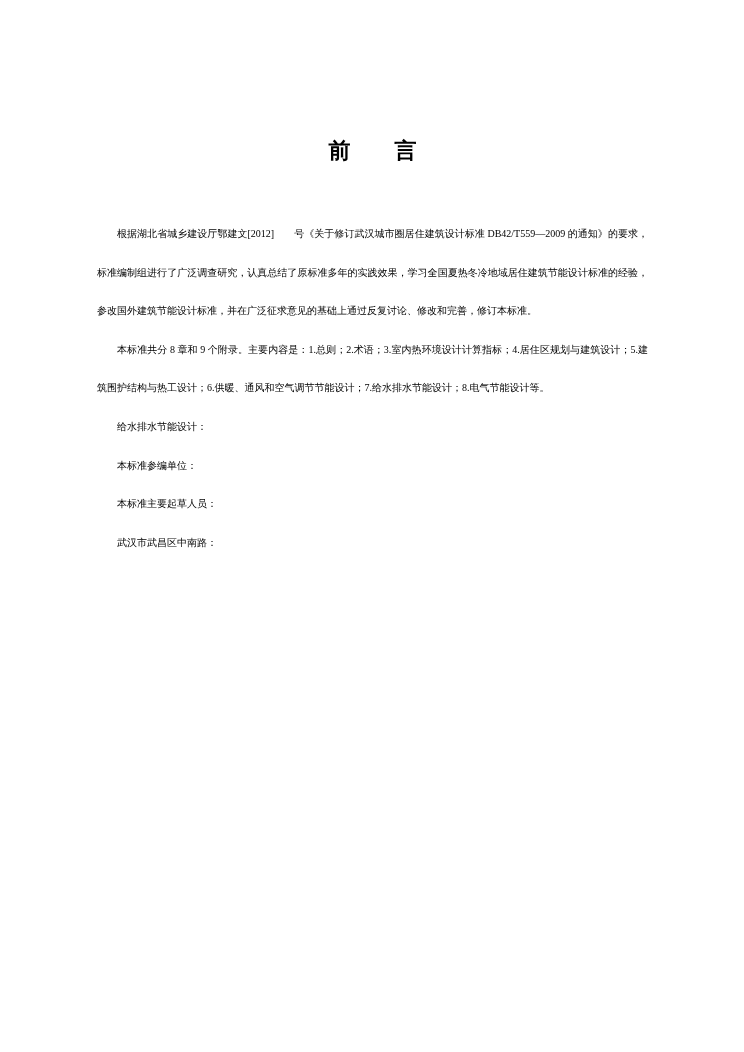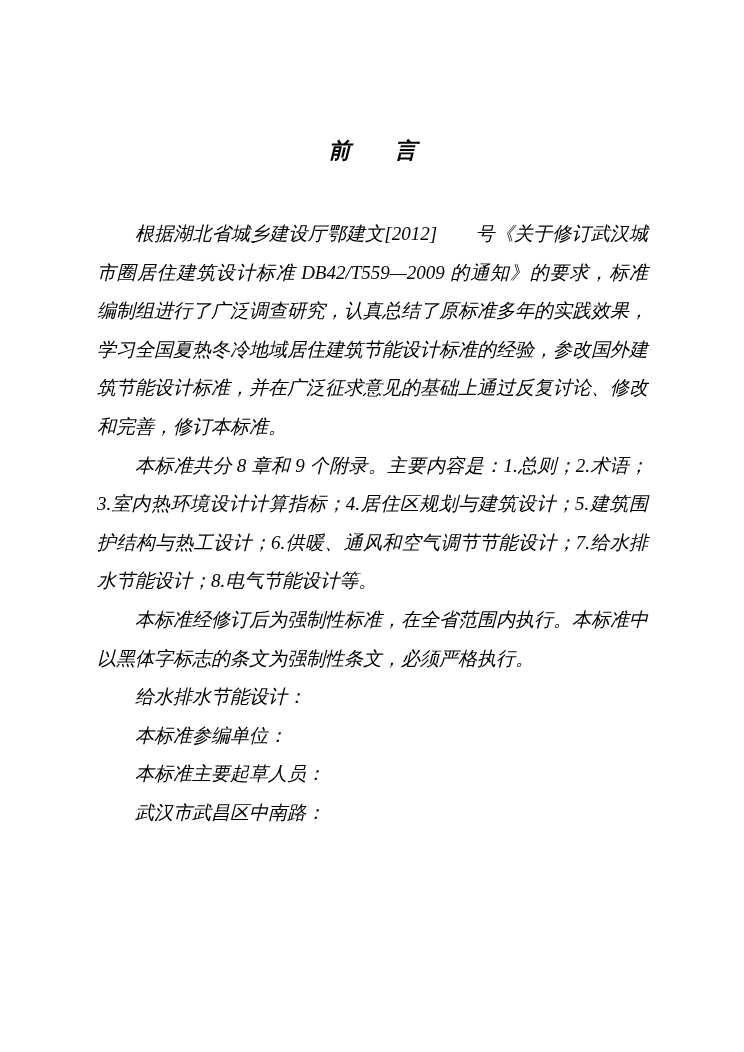--- a/index.html
+++ b/index.html
@@ -9,44 +9,42 @@
   }
   .page {
     width: 744px;
     height: 1052px;
     background: #ffffff;
     box-sizing: border-box;
     padding: 139px 96px 0 97px;
     font-family: "Liberation Serif", "DejaVu Serif", serif;
     color: #000000;
     overflow: hidden;
-    font-style: italic;
   }
   .doc-title {
     text-align: center;
     font-family: "Liberation Sans", "DejaVu Sans", sans-serif;
     font-weight: bold;
     font-size: 22px;
     line-height: 24px;
     margin: 0 0 52px 0;
   }
   .para {
-    font-size: 19px;
+    font-size: 10px;
     line-height: 38.6px;
     text-align: justify;
     text-indent: 2em;
     margin: 0;
     word-break: break-all;
   }
 </style>
 </head>
 <body>
 
 <div class="page">
   <h1 class="doc-title">前　　言</h1>
   <p class="para">根据湖北省城乡建设厅鄂建文[2012]　　号《关于修订武汉城市圈居住建筑设计标准 DB42/T559—2009 的通知》的要求，标准编制组进行了广泛调查研究，认真总结了原标准多年的实践效果，学习全国夏热冬冷地域居住建筑节能设计标准的经验，参改国外建筑节能设计标准，并在广泛征求意见的基础上通过反复讨论、修改和完善，修订本标准。</p>
   <p class="para">本标准共分 8 章和 9 个附录。主要内容是：1.总则；2.术语；3.室内热环境设计计算指标；4.居住区规划与建筑设计；5.建筑围护结构与热工设计；6.供暖、通风和空气调节节能设计；7.给水排水节能设计；8.电气节能设计等。</p>
-  <p class="para">本标准经修订后为强制性标准，在全省范围内执行。本标准中以黑体字标志的条文为强制性条文，必须严格执行。</p>
   <p class="para">给水排水节能设计：</p>
   <p class="para">本标准参编单位：</p>
   <p class="para">本标准主要起草人员：</p>
   <p class="para">武汉市武昌区中南路：</p>
 </div>
 
 </body></html>

